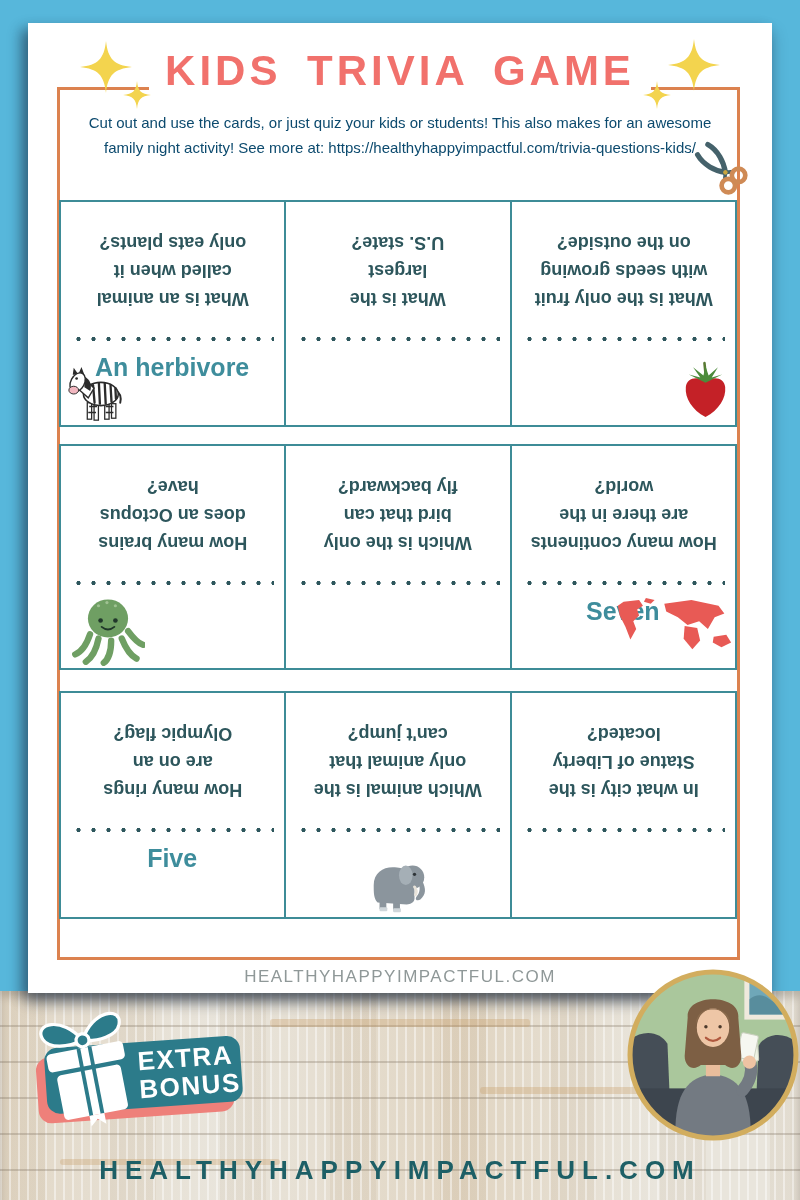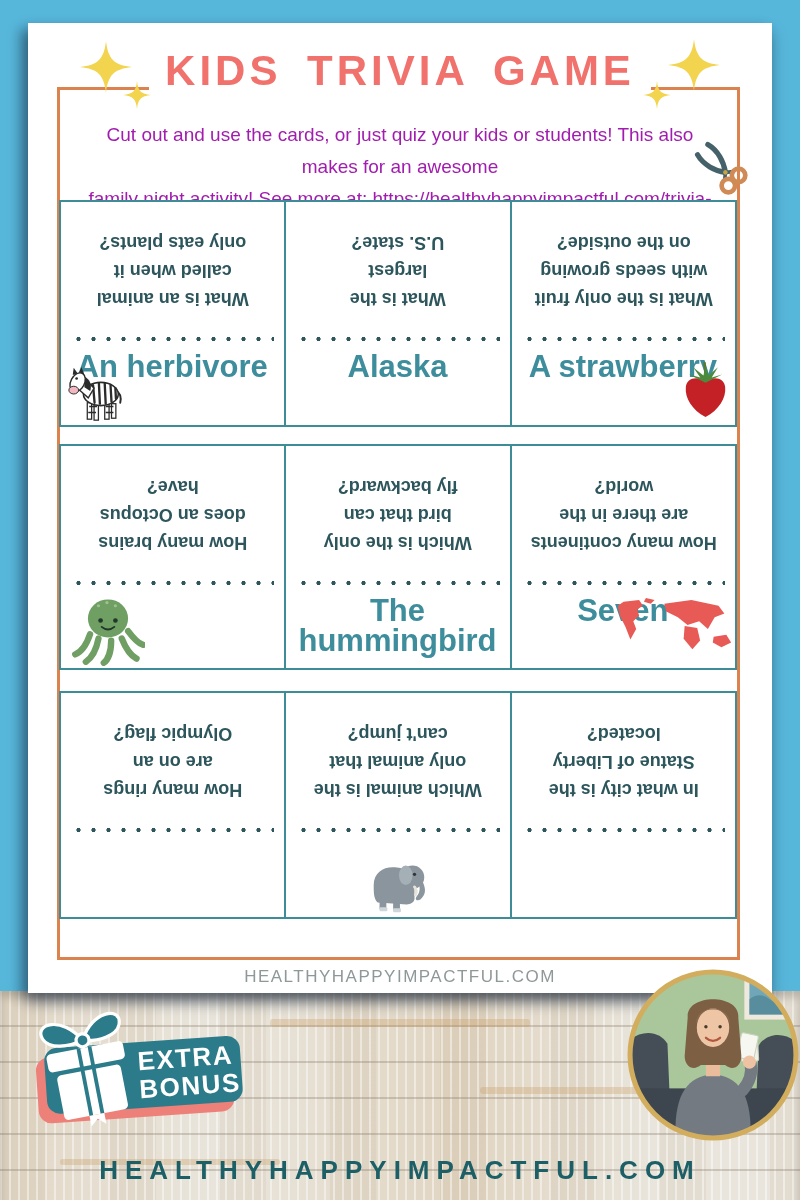--- a/index.html
+++ b/index.html
@@ -34,22 +34,22 @@
   .paper-title { position:absolute; left:0; right:0; top:22px; text-align:center; z-index:2; }
   .paper-title span {
     display:inline-block; background:#ffffff; padding:0 16px;
     font-size:42px; font-weight:bold; letter-spacing:4px; word-spacing:10px;
     color:#f1716c; line-height:52px;
   }
   .sparkle { position:absolute; z-index:3; }
   .sparkle svg { display:block; }
 
   .instructions {
-    position:absolute; left:50px; right:50px; top:96px; z-index:2;
-    text-align:center; font-size:19px; color:#a21caf; line-height:1.68;
+    position:absolute; left:50px; right:50px; top:87px; z-index:2;
+    text-align:center; font-size:15px; color:#0c4a6e; line-height:1.68;
   }
   .instructions span { display:block; }
   .scissors { position:absolute; left:664px; top:116px; width:58px; height:58px; z-index:3; }
 
   
   .trow {
     position:absolute; left:31px; width:678px; display:flex;
     border:2.5px solid #3e8c97; background:#fff; z-index:2;
   }
   .trow-1 { top:177px; height:227px; }
@@ -65,21 +65,21 @@
     font-weight:bold; font-size:18px; line-height:1.55; text-align:center;
     color:#2d565c; white-space:pre-line;
   }
   .dots {
     position:absolute; left:10px; right:10px; top:134px; height:6px;
     background-image:radial-gradient(circle, #2d565c 1.9px, transparent 2.3px);
     background-size:15px 6px; background-repeat:repeat-x;
   }
   .a {
     position:absolute; left:0; right:1px; top:150px; text-align:center;
-    font-weight:bold; font-size:31px; color:#3e8d9c; line-height:30px;
+    font-weight:bold; font-size:25px; color:#3e8d9c; line-height:30px;
   }
   .cicon { position:absolute; }
   .cicon svg { display:block; width:100%; height:100%; }
   .icon-zebra      { left:4px;  bottom:0;    width:62px; height:62px; }
   .icon-strawberry { right:3px; bottom:6px;  width:53px; height:58px; }
   .icon-octopus    { left:10px; bottom:2px;  width:74px; height:74px; }
   .icon-worldmap   { right:-2px; bottom:10px; width:128px; height:62px; }
   .icon-elephant   { left:50%; transform:translateX(-50%); bottom:2px; width:68px; height:60px; }
 
   .paper-footer {
@@ -187,28 +187,26 @@
             <ellipse cx="9" cy="27" rx="5" ry="4" fill="#f2b7c0" stroke="#2b2b2b" stroke-width="1"></ellipse>
             <circle cx="12" cy="15" r="1.4" fill="#2b2b2b"></circle>
           </svg>
         </span>
       </div>
       <div class="cell">
         <div class="q">What is the
 largest
 U.S. state?</div>
         <div class="dots"></div>
-        <div class="a">Alaska</div>
       </div>
       <div class="cell">
         <div class="q">What is the only fruit
 with seeds growing
 on the outside?</div>
         <div class="dots"></div>
-        <div class="a">A strawberry</div>
         <span class="cicon icon-strawberry">
           <svg viewBox="0 0 50 56">
             <path d="M25 12 L24 2" stroke="#5a7a34" stroke-width="2.5" stroke-linecap="round"></path>
             <path d="M25 54 C12 47 5 36 6 25 C7 17 15 14 25 19 C35 14 43 17 44 25 C45 36 38 47 25 54 Z" fill="#c42127"></path>
             <path d="M25 21 L9 13 L20 16 L13 6 L23 14 L25 5 L28 14 L37 6 L31 16 L41 13 Z" fill="#4c8b3b"></path>
           </svg>
         </span>
       </div>
     </div>
 
@@ -237,21 +235,20 @@
                 <circle cx="42" cy="13" r="1.5"></circle>
               </g>
           </svg>
         </span>
       </div>
       <div class="cell">
         <div class="q">Which is the only
 bird that can
 fly backward?</div>
         <div class="dots"></div>
-        <div class="a">The hummingbird</div>
       </div>
       <div class="cell">
         <div class="q">How many continents
 are there in the
 world?</div>
         <div class="dots"></div>
         <div class="a">Seven</div>
         <span class="cicon icon-worldmap">
           <svg viewBox="0 0 130 64">
             <g fill="#e85a55">
@@ -265,20 +262,21 @@
         </span>
       </div>
     </div>
 
     <div class="trow trow-3">
       <div class="cell">
         <div class="q">How many rings
 are on an
 Olympic flag?</div>
         <div class="dots"></div>
+        <div class="a">Five</div>
       </div>
       <div class="cell">
         <div class="q">Which animal is the
 only animal that
 can't jump?</div>
         <div class="dots"></div>
         <span class="cicon icon-elephant">
           <svg viewBox="0 0 70 60">
             <g fill="#8b959d">
               <rect x="16" y="38" width="7" height="18" rx="2"></rect>

